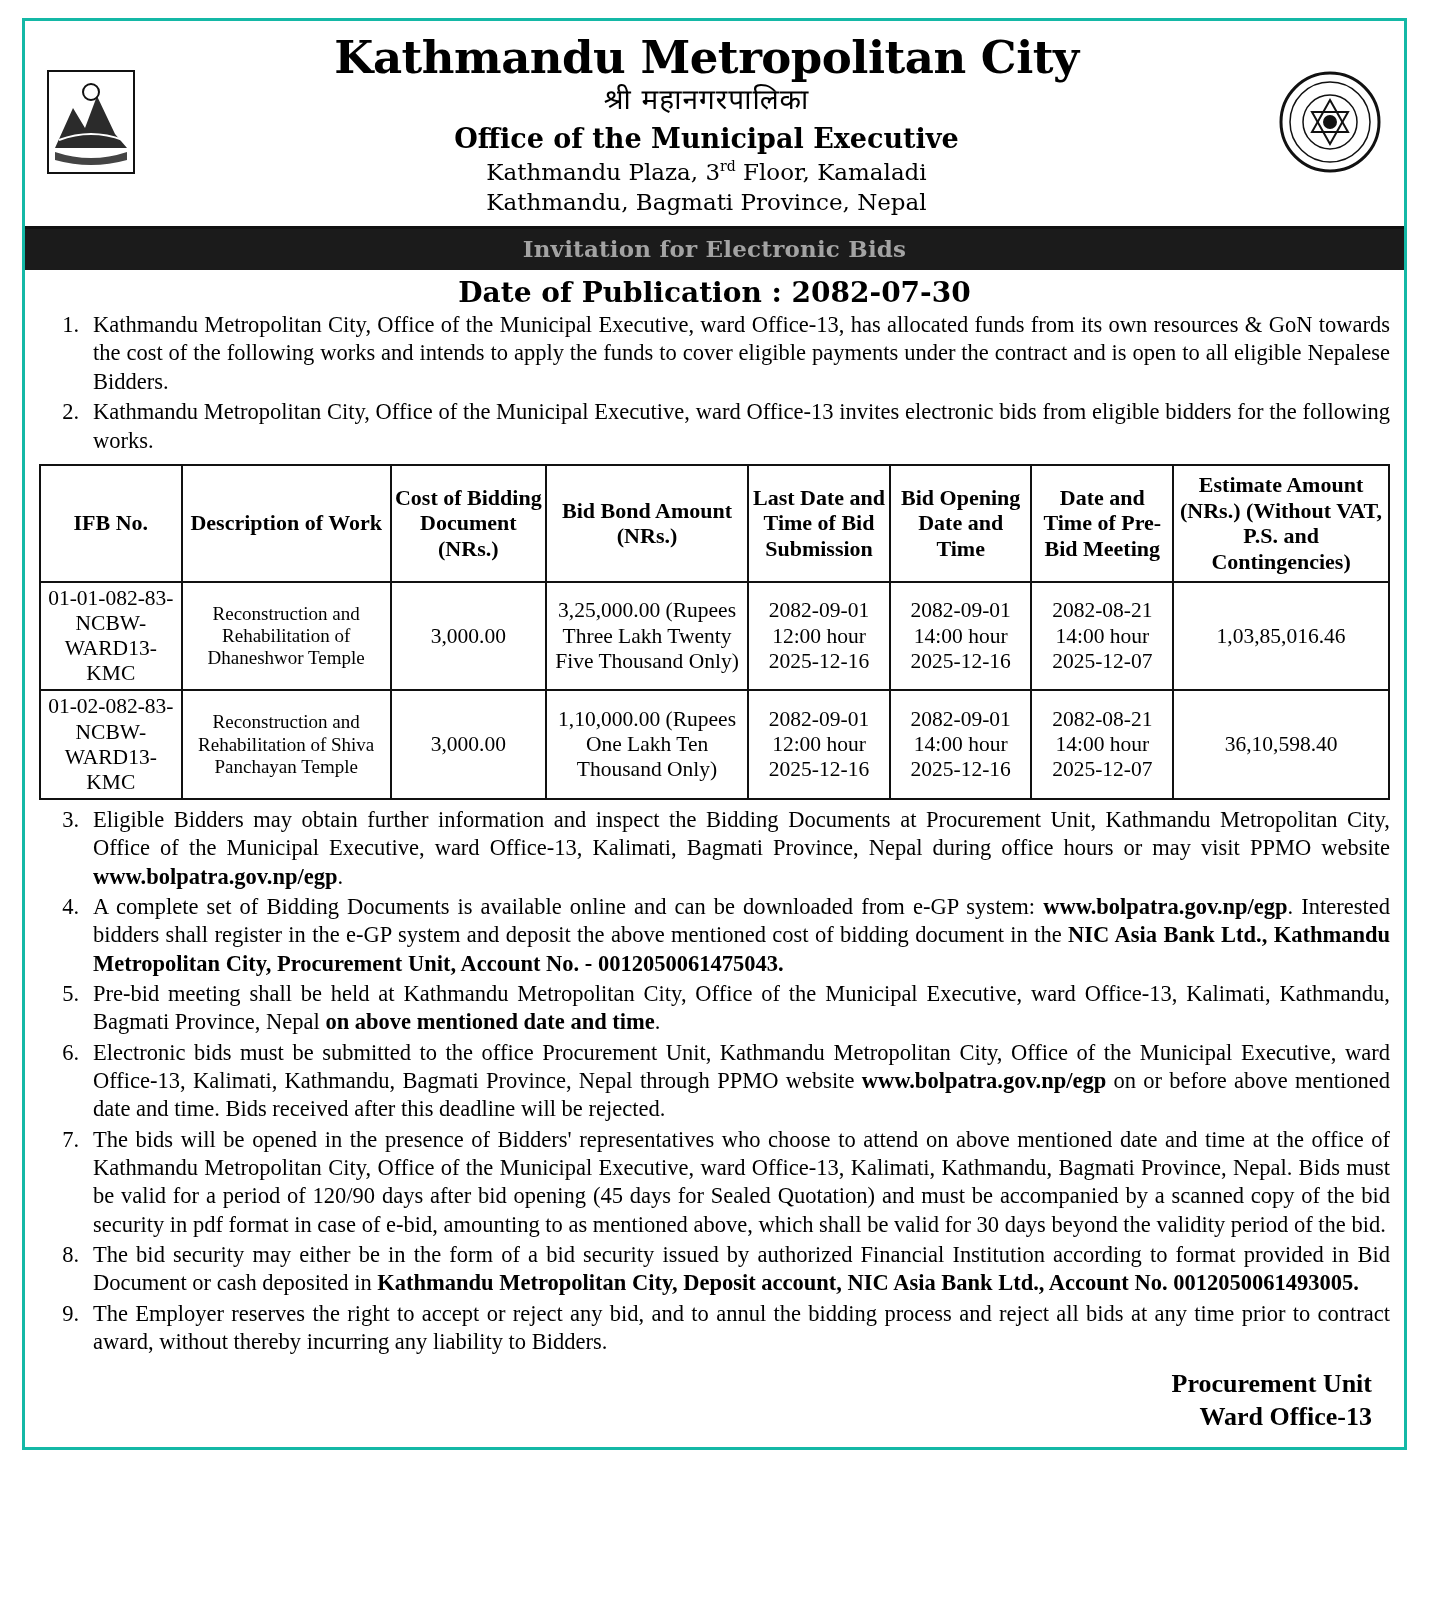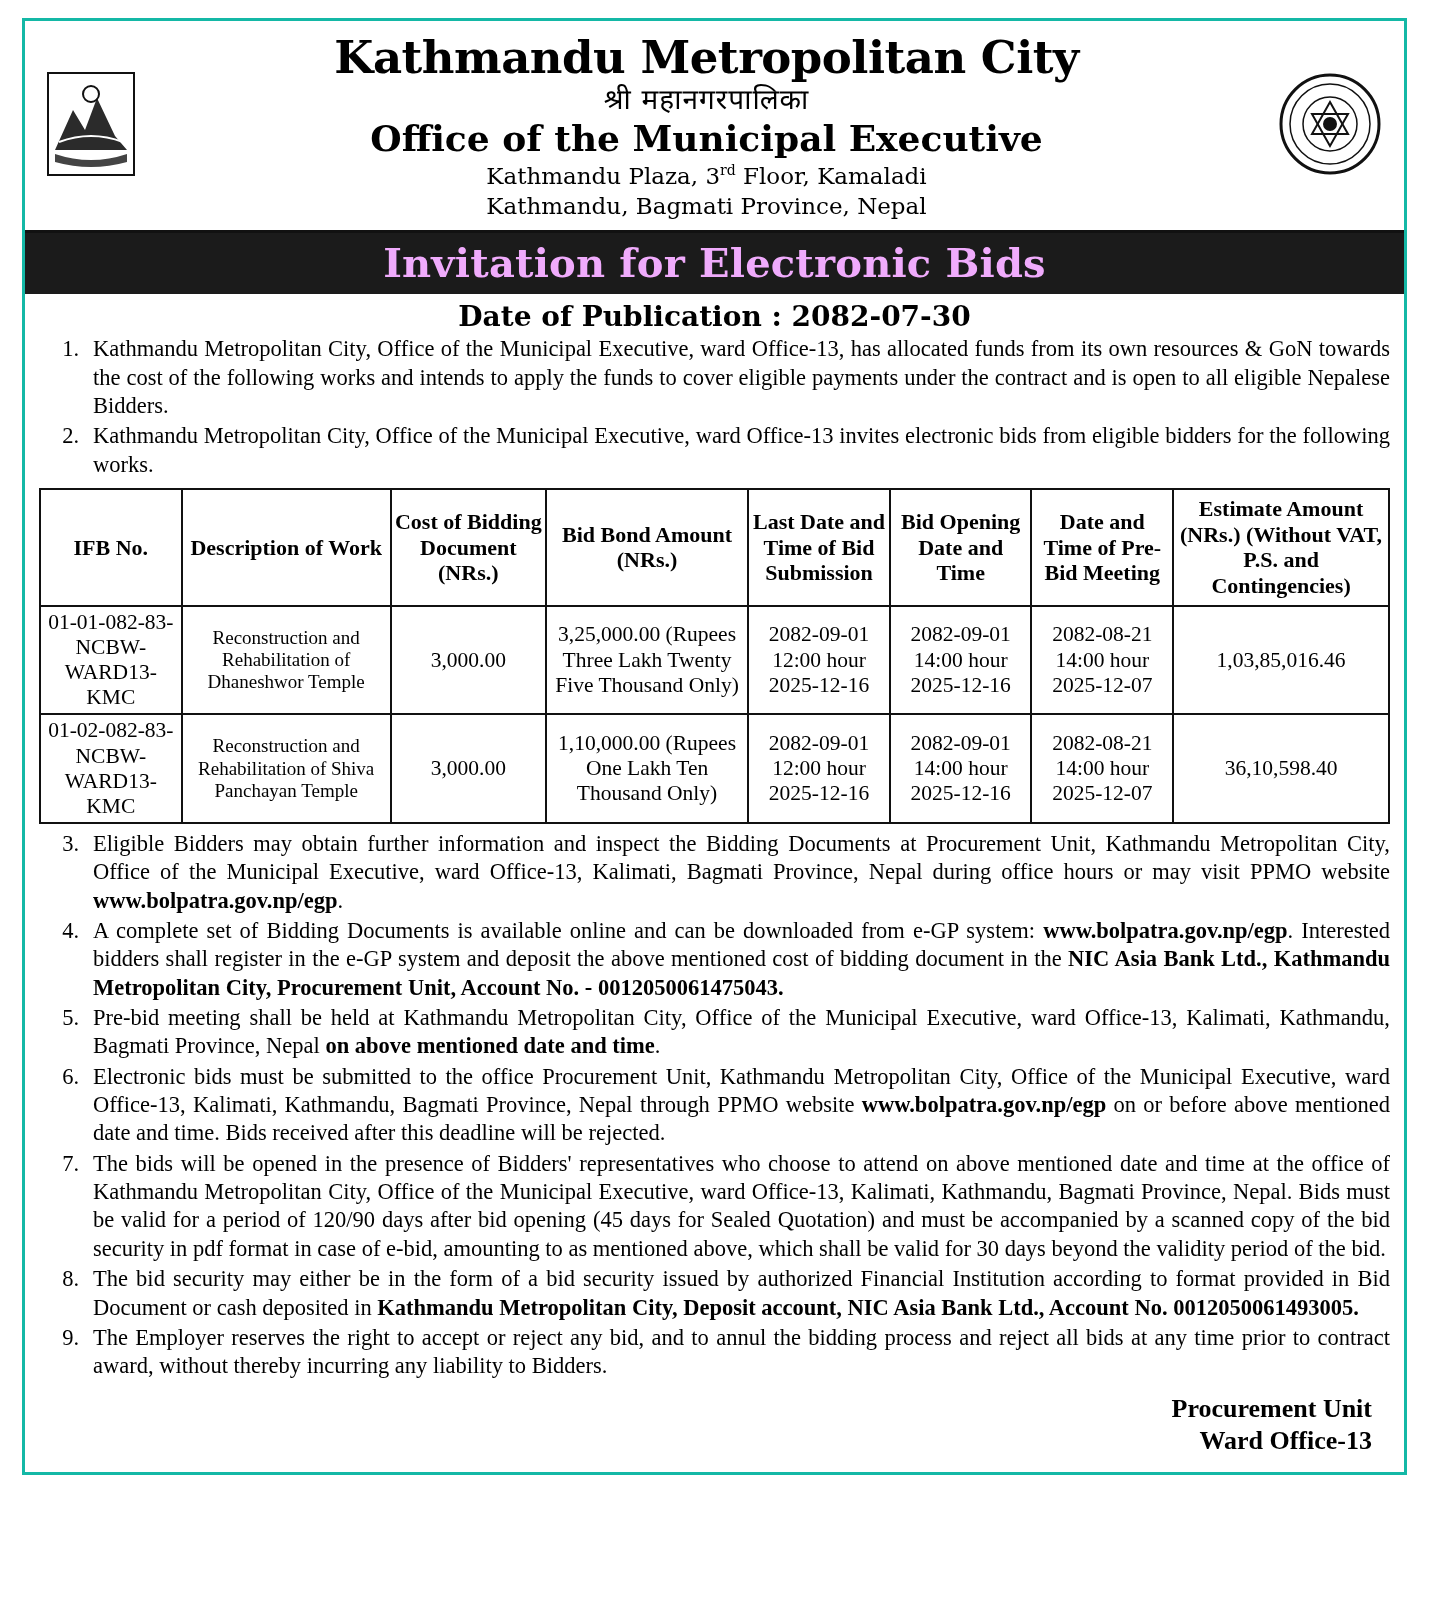--- a/index.html
+++ b/index.html
@@ -54,39 +54,39 @@
   .org-name-np {
     font-family: "DejaVu Sans", sans-serif;
     font-weight: normal;
     font-size: 28px;
     margin-top: 1px;
     letter-spacing: 1px;
   }
   .office-line {
     font-family: "DejaVu Serif", serif;
     font-weight: bold;
-    font-size: 36px;
-    margin-top: 2px;
+    font-size: 27px;
+    margin-top: 8px;
   }
   .addr-line {
     font-family: "DejaVu Serif", serif;
     font-weight: normal;
     font-size: 23px;
     margin-top: 5px;
   }
   .addr-line sup { font-size: 14px; }
 
   
   .title-band {
     background: #1b1b1b;
-    color: #f0abfc;
-    text-align: center;
-    font-family: "DejaVu Serif", serif;
-    font-weight: bold;
-    font-size: 40px;
+    color: #a3a3a3;
+    text-align: center;
+    font-family: "DejaVu Serif", serif;
+    font-weight: bold;
+    font-size: 23px;
     padding: 6px 0 8px 0;
     letter-spacing: 0.2px;
   }
   .pub-date {
     text-align: center;
     font-family: "DejaVu Serif", serif;
     font-weight: bold;
     font-size: 28px;
     padding: 6px 0 2px 0;
   }

